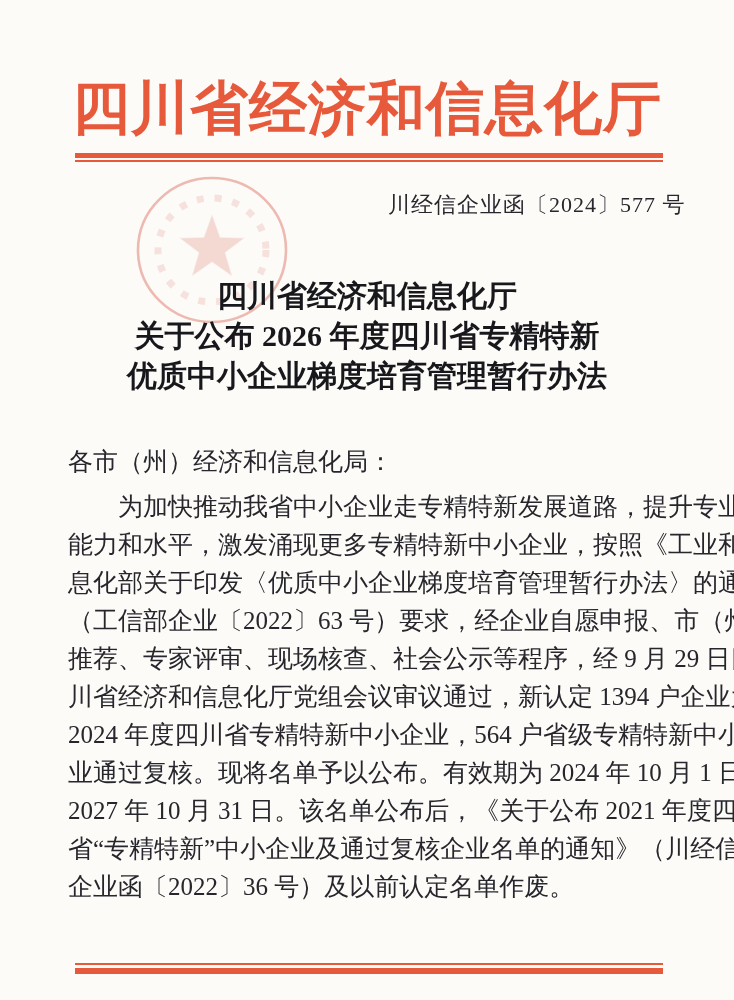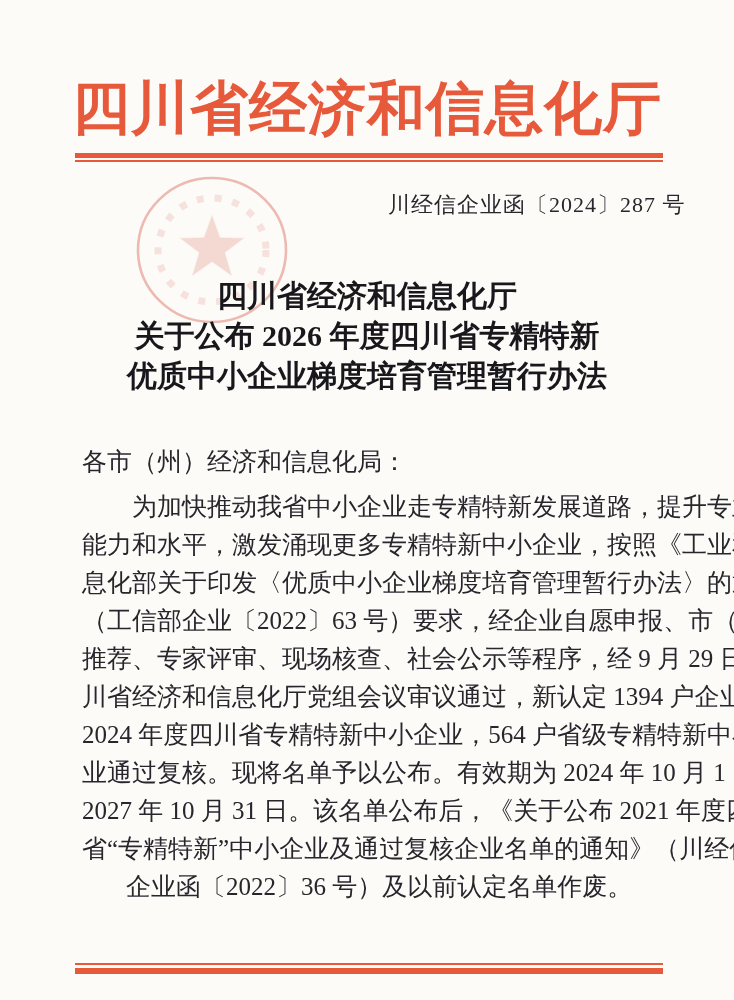--- a/index.html
+++ b/index.html
@@ -71,59 +71,58 @@
     text-align: center;
     font-size: 30px;
     font-weight: 700;
     line-height: 40px;
     color: #17171c;
   }
   
   .body-text {
     position: absolute;
     top: 443px;
-    left: 82px;
+    left: 68px;
     width: 584px;
     font-size: 25px;
     line-height: 38px;
   }
   .body-text p { margin: 0; }
   .salutation { text-align: left; }
   .bline {
     text-align: justify;
     text-align-last: justify;
     text-justify: inter-character;
     white-space: nowrap;
   }
   .bline.first { padding-left: 50px; margin-top: 7px; }
   .bline.last {
     text-align: left;
     text-align-last: left;
-    margin-left: 44px;
   }
 </style>
 </head>
 <body>
 
 <div class="page">
 
   <h1 class="masthead">四川省经济和信息化厅</h1>
 
   <div class="rule rule-top">
     <div class="bar bar-thick"></div>
     <div class="bar bar-thin"></div>
   </div>
 
   <svg class="seal" viewBox="0 0 158 154" aria-hidden="true">
     <ellipse cx="79" cy="76" rx="74" ry="72" fill="none" stroke="#d8604e" stroke-width="2.6" opacity="0.42"></ellipse>
     <ellipse cx="79" cy="76" rx="54" ry="52" fill="none" stroke="#d8604e" stroke-width="7" stroke-dasharray="7 11" opacity="0.16"></ellipse>
     <polygon points="79,42 86.8,63.8 110.1,64.4 91.6,78.5 98.2,100.9 79,87.5 59.8,100.9 66.4,78.5 47.9,64.4 71.2,63.8" fill="#d8604e" opacity="0.22" stroke="#d8604e" stroke-opacity="0.38" stroke-width="1.5"></polygon>
   </svg>
 
-  <div class="doc-number">川经信企业函〔2024〕287 号</div>
+  <div class="doc-number">川经信企业函〔2024〕577 号</div>
 
   <div class="doc-title">
     <div>四川省经济和信息化厅</div>
     <div>关于公布 2026 年度四川省专精特新</div>
     <div>优质中小企业梯度培育管理暂行办法</div>
   </div>
 
   <div class="body-text">
     <p class="salutation">各市（州）经济和信息化局：</p>
     <p class="bline first">为加快推动我省中小企业走专精特新发展道路，提升专业化</p>

